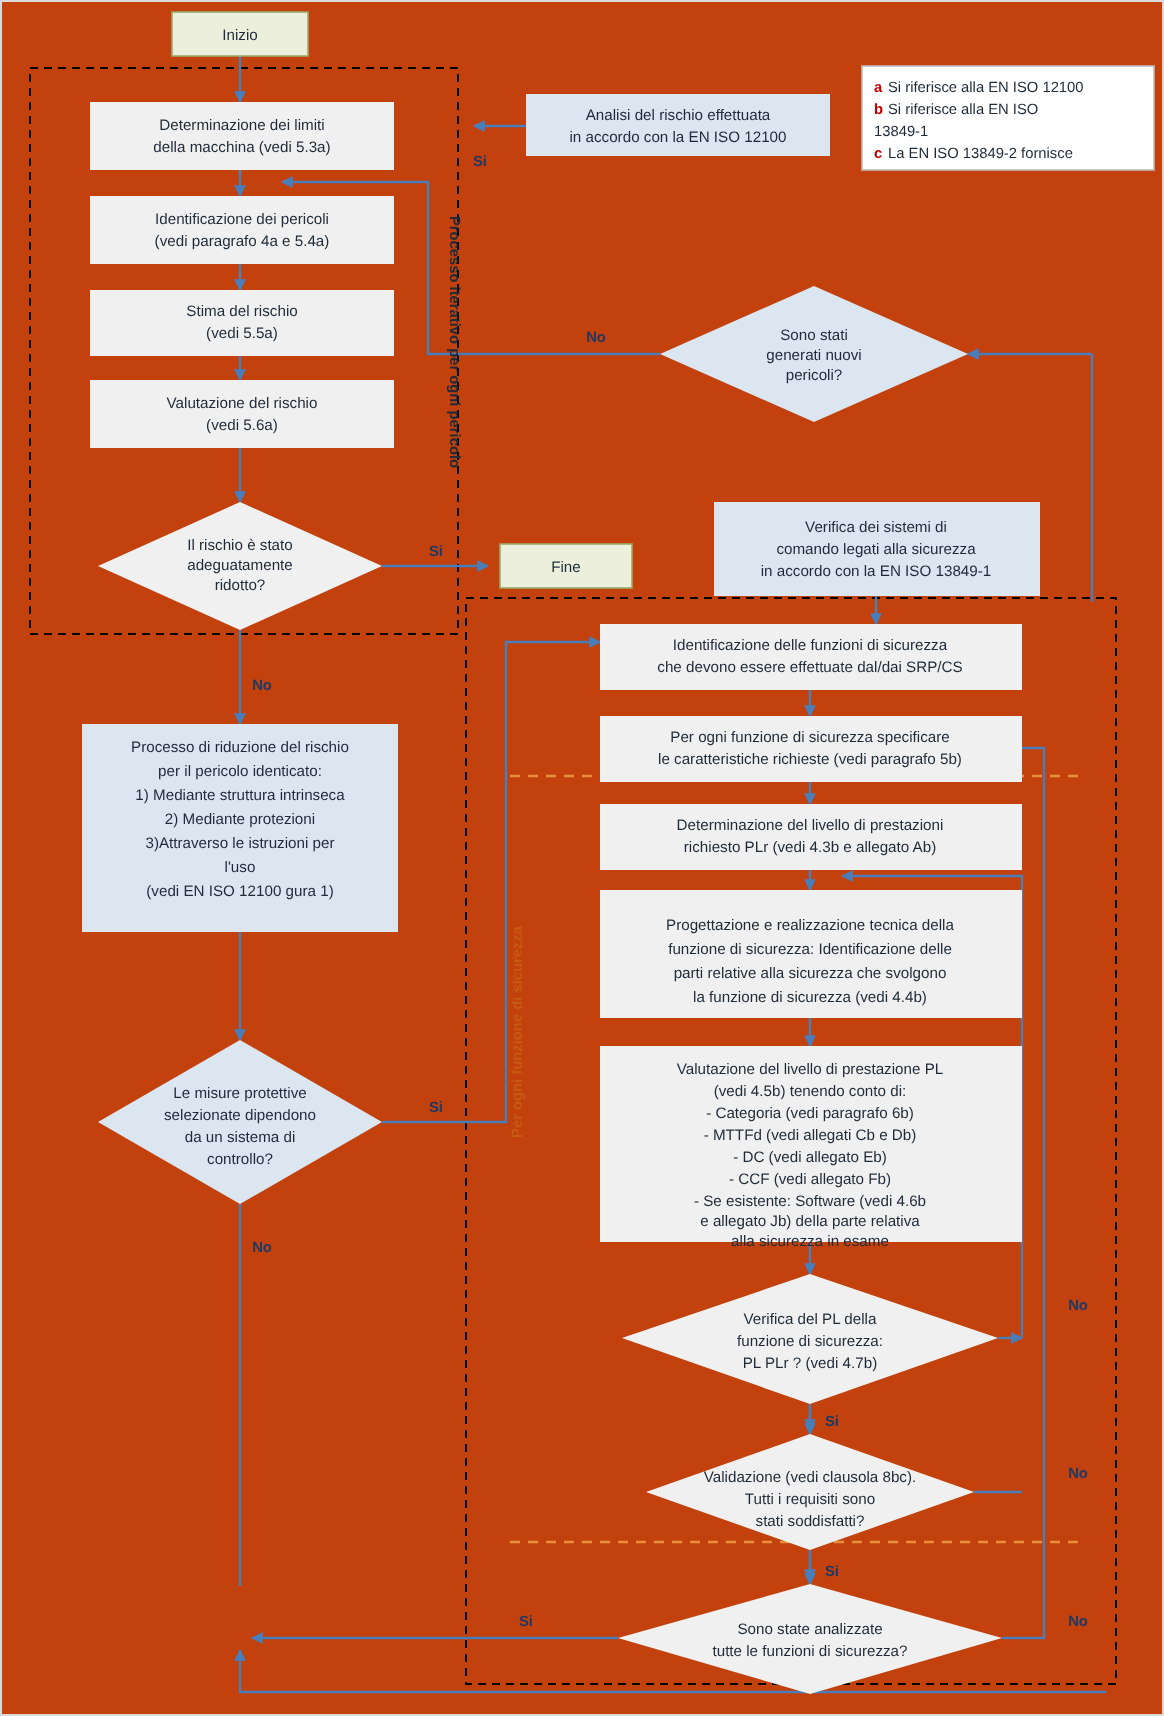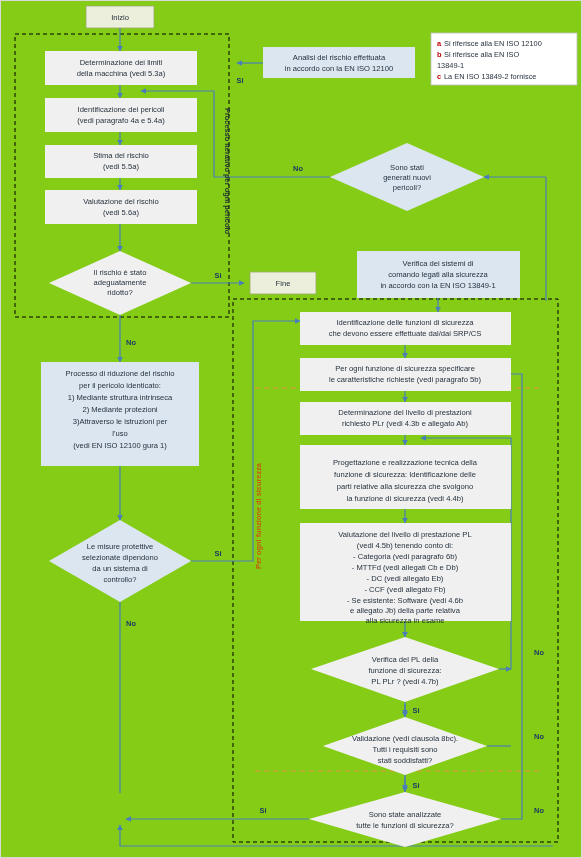--- a/index.html
+++ b/index.html
@@ -1,17 +1,17 @@
 <!DOCTYPE html>
 <html><head>
 <meta charset="utf-8">
 <style>
   html,body{margin:0;padding:0;background:#ffffff;}
   body{font-family:"Liberation Sans","DejaVu Sans",sans-serif;}
-  #page{position:relative;width:582px;height:858px;overflow:hidden;background:#84cc16;
+  #page{position:relative;width:582px;height:858px;overflow:hidden;background:#c2410c;
         border:1px solid #d9d9d9;box-sizing:border-box;}
   svg{display:block;}
   .node-txt{font-family:"Liberation Sans","DejaVu Sans",sans-serif;font-size:7.6px;fill:#1f2b38;text-anchor:middle;}
   .edge-lbl{font-family:"Liberation Sans","DejaVu Sans",sans-serif;font-size:7.4px;fill:#1f3864;font-weight:bold;text-anchor:middle;}
   .legend-txt{font-family:"Liberation Sans","DejaVu Sans",sans-serif;font-size:7.4px;fill:#1f2b38;}
   .legend-key{font-family:"Liberation Sans","DejaVu Sans",sans-serif;font-size:7.4px;fill:#c00000;font-weight:bold;}
   .vlbl{font-family:"Liberation Sans","DejaVu Sans",sans-serif;font-size:7.4px;fill:#1f2b38;font-weight:bold;text-anchor:middle;}
   .vlbl.orange{fill:#c55a11;}
 </style>
 </head>

